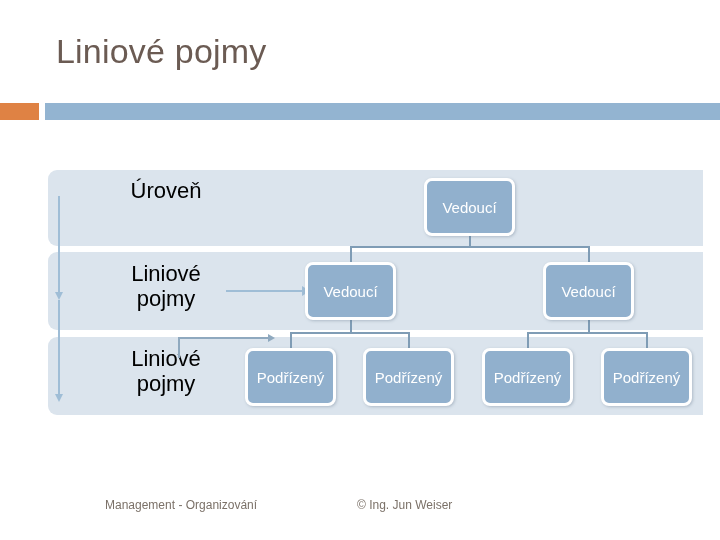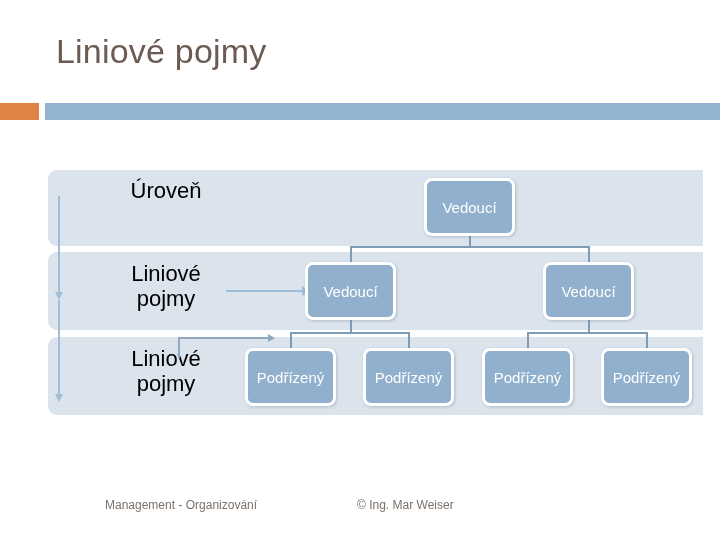--- a/index.html
+++ b/index.html
@@ -279,13 +279,13 @@
   <div class="node node-mid-l">Vedoucí</div>
   <div class="node node-mid-r">Vedoucí</div>
 
   <div class="node node-leaf-1">Podřízený</div>
   <div class="node node-leaf-2">Podřízený</div>
   <div class="node node-leaf-3">Podřízený</div>
   <div class="node node-leaf-4">Podřízený</div>
 </div>
 
 <div class="footer-left">Management - Organizování</div>
-<div class="footer-right">© Ing. Mar Weiser</div>
+<div class="footer-right">© Ing. Jun Weiser</div>
 
 </body></html>

